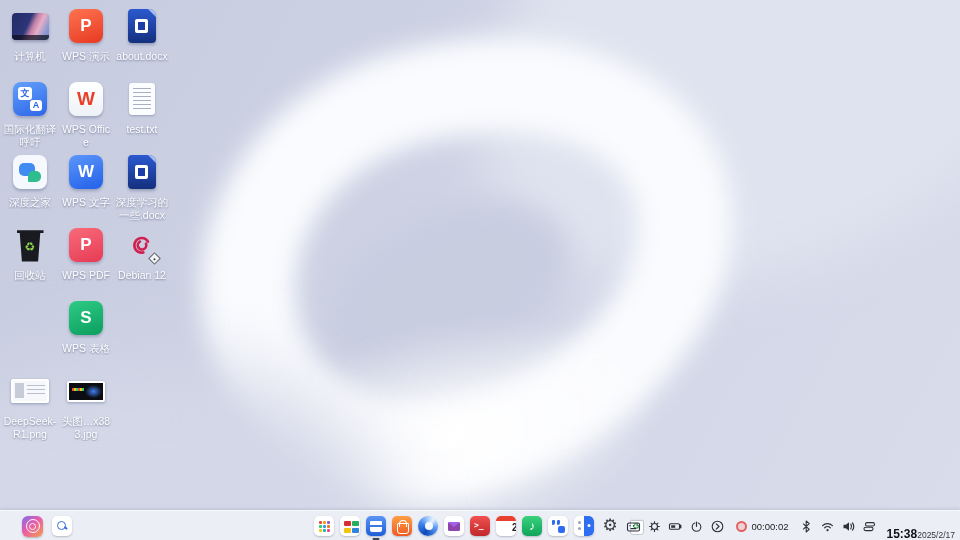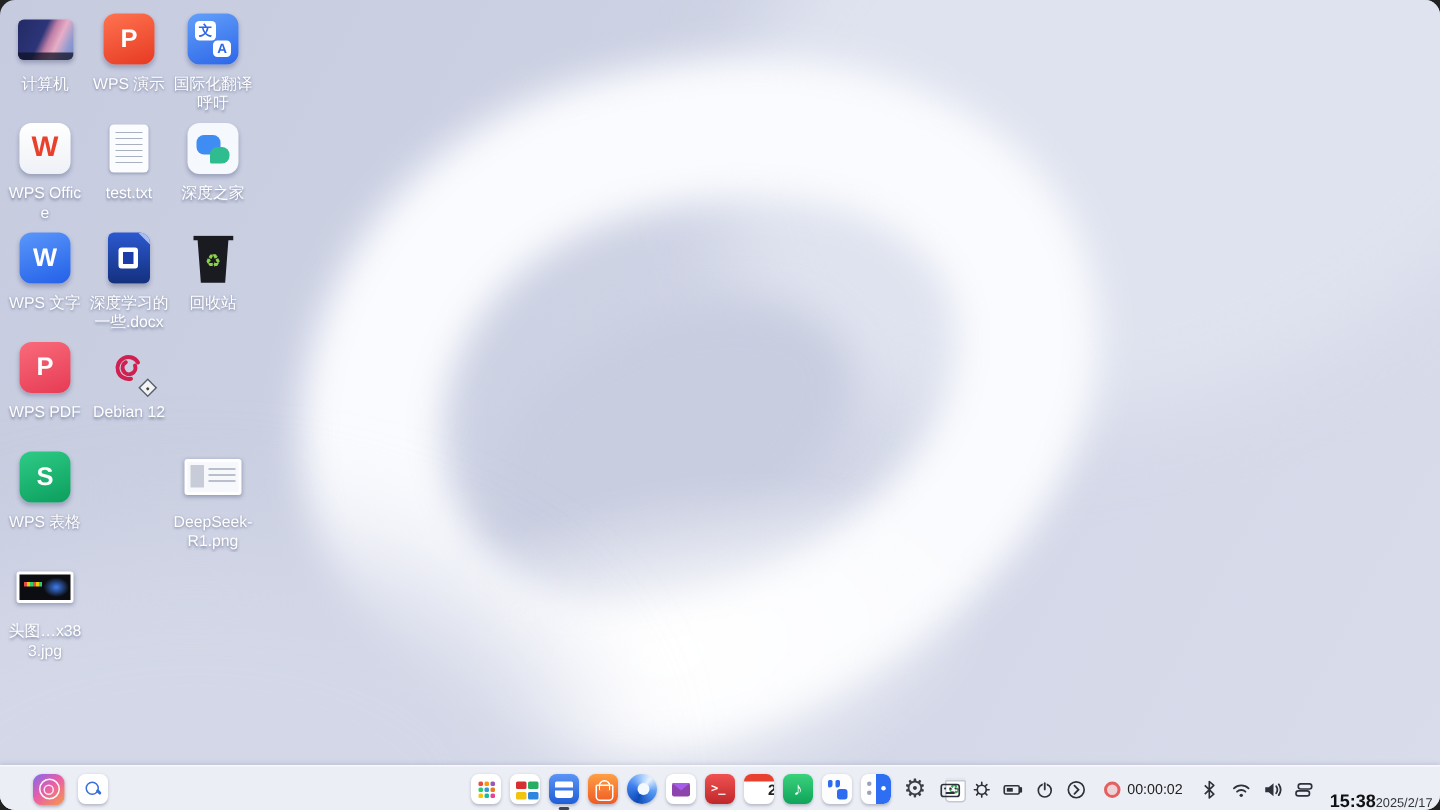--- a/index.html
+++ b/index.html
@@ -1,21 +1,20 @@
 <!DOCTYPE html>
 <html><head>
 <meta charset="utf-8">
 <style>
   html,body { margin:0; padding:0; background:#222; }
   * { box-sizing:border-box; }
   .screen {
     position:relative; width:960px; height:540px; overflow:hidden;
     font-family:"Liberation Sans","DejaVu Sans",sans-serif;
     user-select:none;
-    border-radius:10px;
   }
 
   
   .wall { position:absolute; inset:0; overflow:hidden;
     background:linear-gradient(118deg,#c6cbdf 0%,#ccd1e3 35%,#d4d8e8 70%,#d9dcea 100%); }
   .w-wing { position:absolute; right:-140px; top:-170px; width:640px; height:430px;
     background:#dfe3ef; border-radius:50%; transform:rotate(-28deg); filter:blur(26px); }
   .w-ring { position:absolute; left:195px; top:40px; width:545px; height:445px;
     border-radius:46% 54% 58% 42% / 52% 48% 52% 48%;
     box-shadow:inset 0 0 0 95px #fafbfe; transform:rotate(-18deg); filter:blur(12px); }
@@ -225,20 +224,26 @@
       <div class="lbl">计算机</div>
     </div>
 
     <div class="cell">
       <div class="ic">
           <div class="sq34 icn-wpp"></div>
         </div>
       <div class="lbl">WPS 演示</div>
     </div>
 
+    <div class="cell">
+      <div class="ic">
+          <div class="icn-doc"></div>
+        </div>
+      <div class="lbl">about.docx</div>
+    </div>
 
     <div class="cell">
       <div class="ic">
           <div class="sq34 icn-translate"></div>
         </div>
       <div class="lbl">国际化翻译呼吁</div>
     </div>
 
     <div class="cell">
       <div class="ic">

